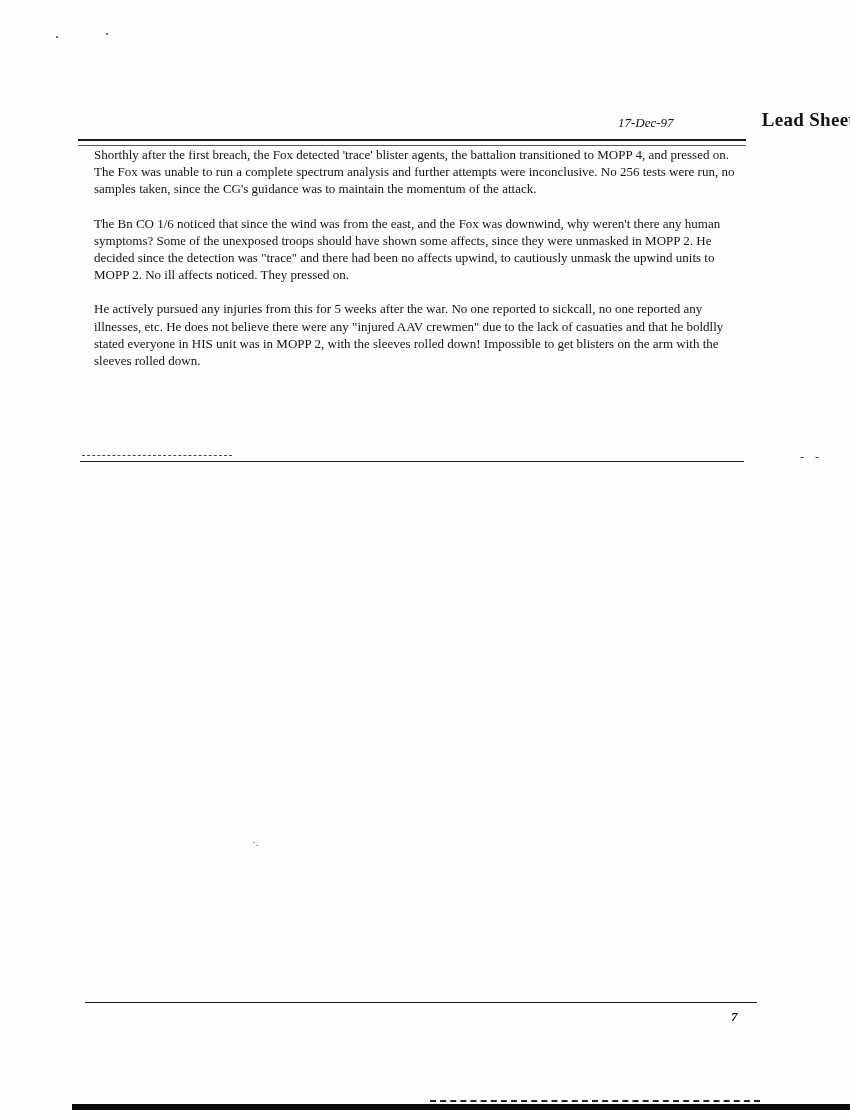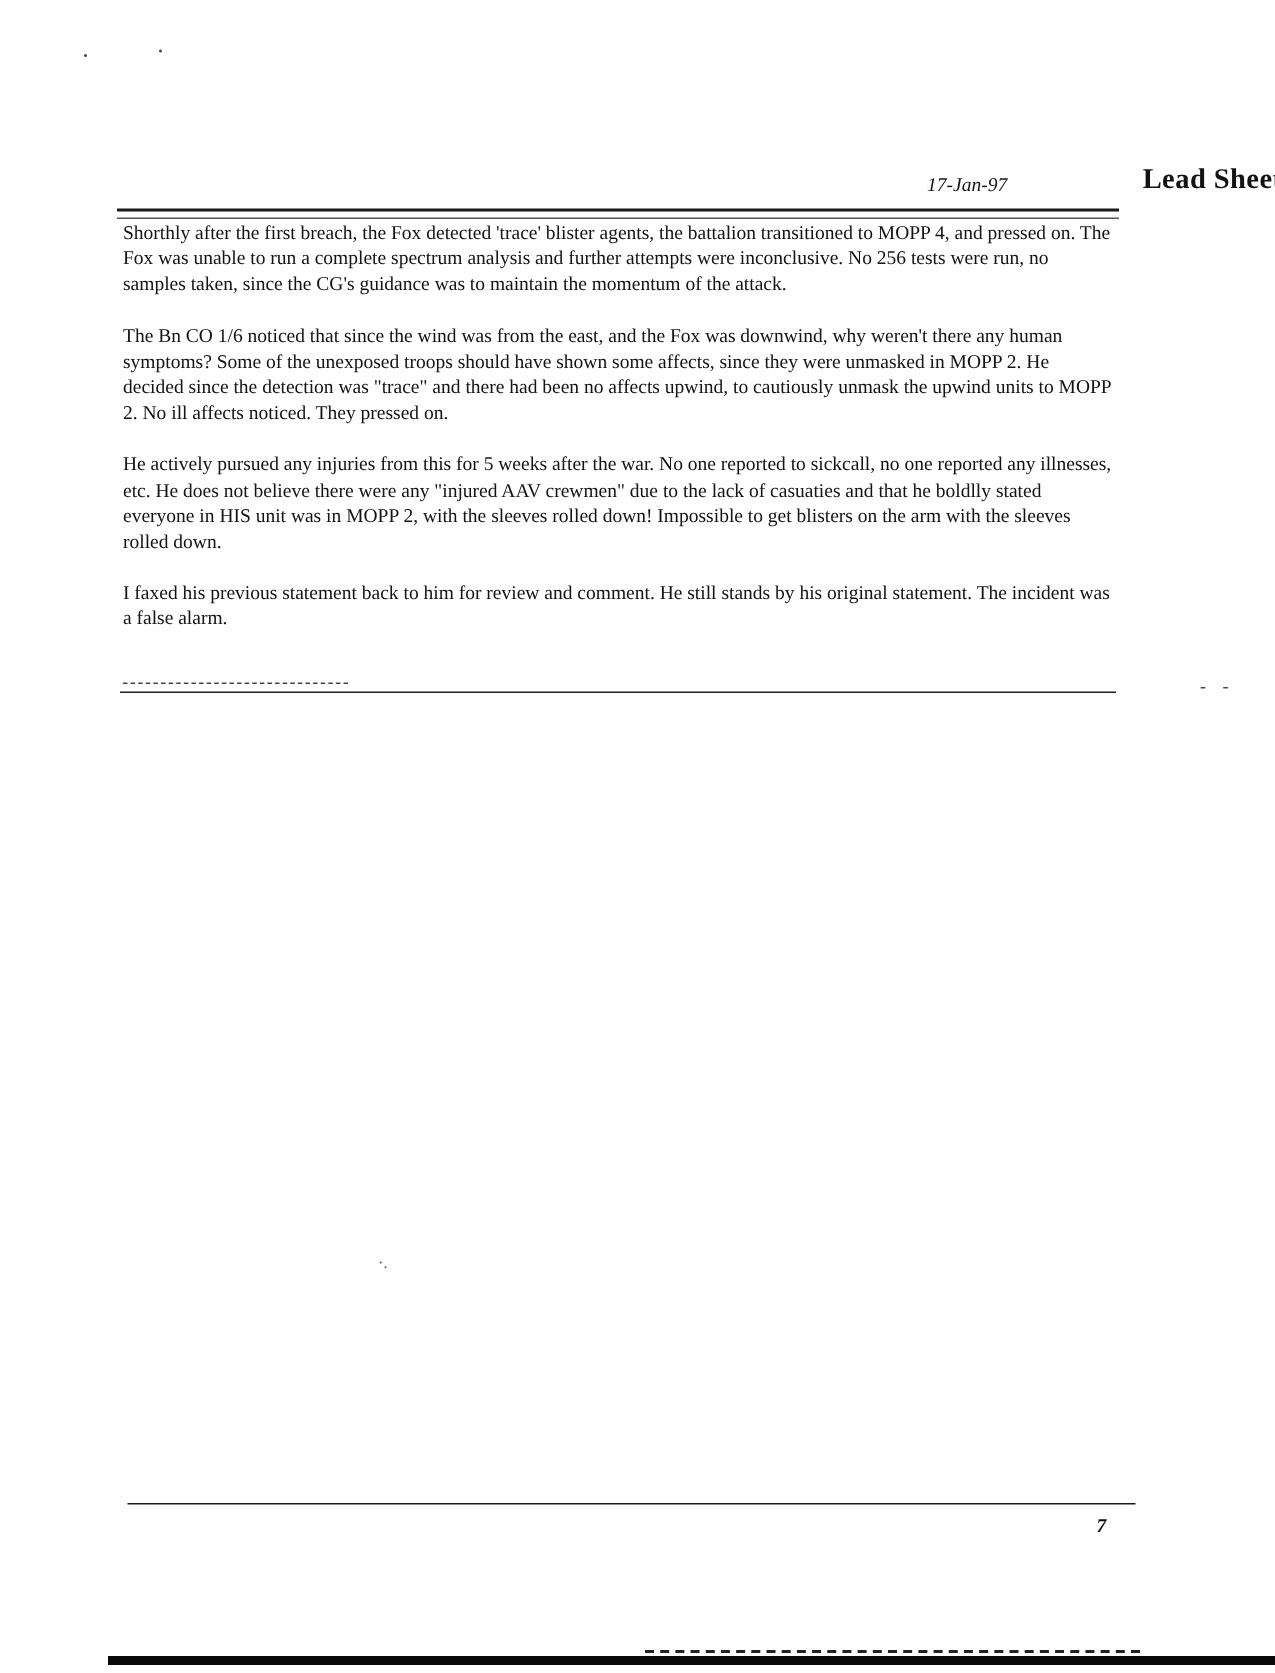--- a/index.html
+++ b/index.html
@@ -49,21 +49,21 @@
   
   .body-text {
     position: absolute;
     top: 146px;
     left: 82px;
     width: 660px;
     font-size: 13px;
     line-height: 17.2px;
   }
   .body-text p {
-    margin: 0 0 17px 0;
+    margin: 0 0 17px 12px;
   }
   
   .closing-rule {
     position: absolute;
     top: 461px;
     left: 80px;
     width: 664px;
     height: 3px;
     border-top: 1.6px solid #222;
   }
@@ -142,28 +142,27 @@
 </style>
 </head>
 <body>
 
 <div class="page">
 
   <div class="artifact-dot-1"></div>
   <div class="artifact-dot-2"></div>
 
   <div class="doc-title">Lead Sheet</div>
-  <div class="doc-date">17-Jan-97</div>
+  <div class="doc-date">17-Dec-97</div>
   <div class="header-rule"></div>
 
   <div class="body-text">
     <p>Shorthly after the first breach, the Fox detected 'trace' blister agents, the battalion transitioned to MOPP 4, and pressed on.  The Fox was unable to run a complete spectrum analysis and further attempts were inconclusive.  No 256 tests were run, no samples taken, since the CG's guidance was to maintain the momentum of the attack.</p>
     <p>The  Bn CO 1/6 noticed that since the wind was from the east, and the Fox was downwind, why weren't there any human symptoms?  Some of the unexposed troops should have shown some affects, since they were unmasked in MOPP 2.   He decided since the detection was "trace" and there had been no affects upwind, to cautiously unmask the upwind units to MOPP 2.  No ill affects noticed.  They pressed on.</p>
     <p>He actively pursued any injuries from this for 5 weeks after the war.  No one reported to sickcall, no one reported any illnesses, etc.  He does not believe there were any "injured AAV crewmen" due to the lack of casuaties and that he boldlly stated everyone in HIS unit was in MOPP 2, with the sleeves rolled down!  Impossible to get blisters on the arm with the sleeves rolled down.</p>
-    <p>I faxed his previous statement back to him for review and comment.  He still stands by his original statement.  The incident was a false alarm.</p>
   </div>
 
   <div class="closing-rule-dashes"></div>
   <div class="closing-rule"></div>
   <div class="closing-dash-marks">- -</div>
 
   <div class="artifact-mark">·.</div>
 
   <div class="footer-rule"></div>
   <div class="page-number">7</div>

